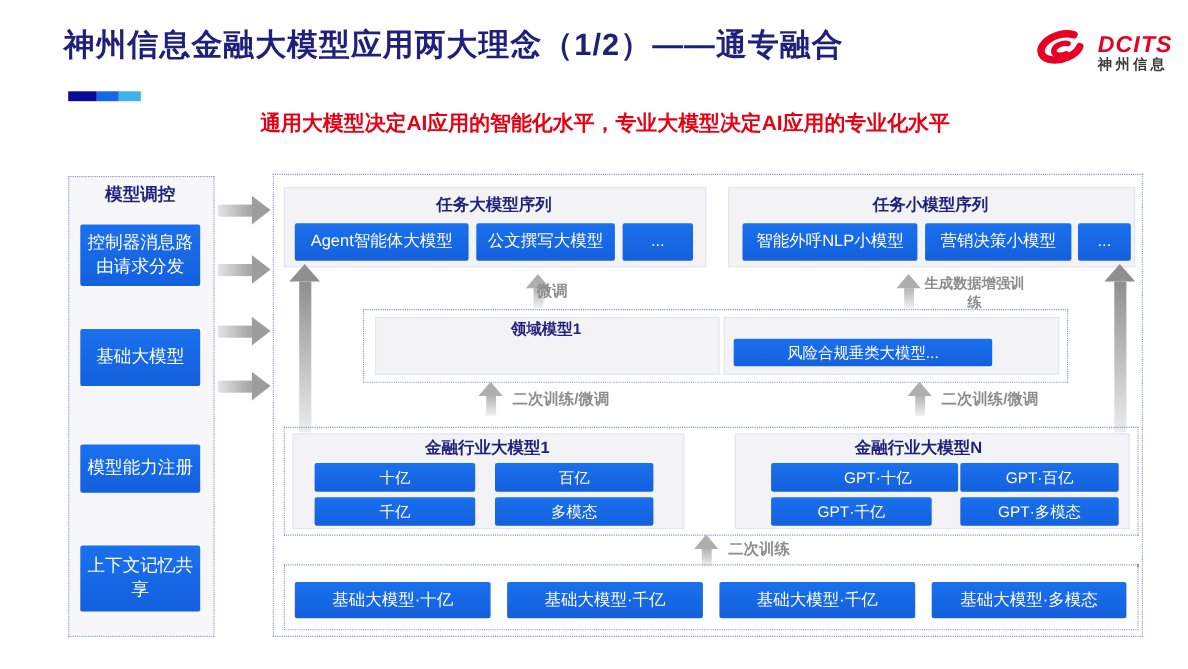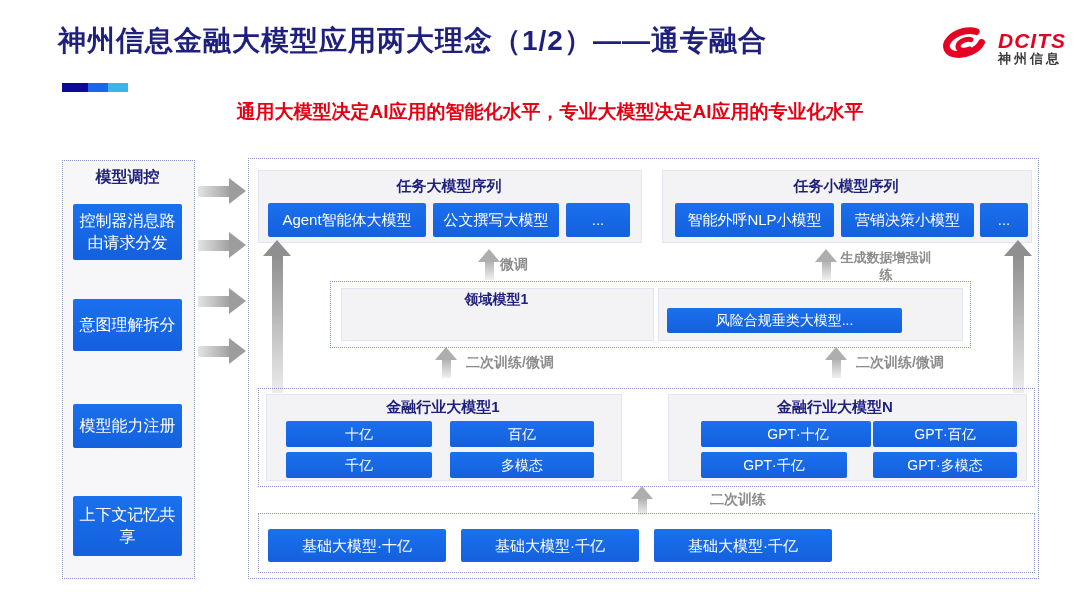--- a/index.html
+++ b/index.html
@@ -65,21 +65,21 @@
     </span>
     <span class="logo-text">
       <span class="logo-brand">DCITS</span>
       <span class="logo-cn">神州信息</span>
     </span>
   </div>
 
   <div class="sidebar-box"></div>
   <div class="sidebar-title">模型调控</div>
   <div class="schip" style="left:73px;top:204px;width:109px;height:56px;">控制器消息路由请求分发</div>
-  <div class="schip" style="left:73px;top:299px;width:109px;height:52px;">意图理解拆分</div>
+  <div class="schip" style="left:73px;top:299px;width:109px;height:52px;">基础大模型</div>
   <div class="schip" style="left:73px;top:378px;width:109px;height:44px;margin-top:26px;">模型能力注册</div>
   <div class="schip" style="left:73px;top:496px;width:109px;height:60px;">上下文记忆共享</div>
 
   <div class="arr-right" style="left:198px;top:178px;">
       <span class="shaft"></span>
       <span class="head"></span>
     </div>
   <div class="arr-right" style="left:198px;top:232px;">
       <span class="shaft"></span>
       <span class="head"></span>
@@ -104,21 +104,21 @@
   <div class="panel" style="left:662px;top:170px;width:368px;height:71px;"></div>
   <div class="ghead" style="left:662px;top:177px;width:368px;">任务小模型序列</div>
   <div class="btn" style="left:675px;top:203px;width:159px;height:34px;">智能外呼NLP小模型</div>
   <div class="btn" style="left:841px;top:203px;width:133px;height:34px;">营销决策小模型</div>
   <div class="btn" style="left:980px;top:203px;width:48px;height:34px;">...</div>
 
   <div class="arr-up" style="left:478px;top:249px;width:22px;height:31px;">
       <span class="head"></span>
       <span class="shaft"></span>
     </div>
-  <div class="arrlabel" style="left:500px;top:256px;text-align:right;">微调</div>
+  <div class="arrlabel" style="left:488px;top:256px;text-align:right;">微调</div>
   <div class="arr-up" style="left:815px;top:249px;width:22px;height:31px;">
       <span class="head"></span>
       <span class="shaft"></span>
     </div>
   <div class="arrlabel" style="left:840px;top:250px;width:92px;font-size:13px;text-align:center;line-height:1.3;">生成数据增强训练</div>
 
   <div class="arr-up tall" style="left:263px;top:240px;width:28px;height:153px;">
       <span class="head"></span>
       <span class="shaft"></span>
     </div>
@@ -157,20 +157,21 @@
   <div class="ghead" style="left:668px;top:398px;width:334px;">金融行业大模型N</div>
   <div class="btn" style="left:701px;top:421px;width:146px;height:26px;font-size:14px;padding-left:24px;">GPT·十亿</div>
   <div class="btn" style="left:873px;top:421px;width:144px;height:26px;font-size:14px;">GPT·百亿</div>
   <div class="btn" style="left:701px;top:452px;width:146px;height:26px;font-size:14px;">GPT·千亿</div>
   <div class="btn" style="left:873px;top:452px;width:144px;height:26px;font-size:14px;">GPT·多模态</div>
 
   <div class="arr-up" style="left:630px;top:486px;width:24px;height:29px;">
       <span class="head"></span>
       <span class="shaft"></span>
     </div>
-  <div class="arrlabel" style="left:662px;top:491px;margin-left:48px;">二次训练</div>
+  <div class="arrlabel" style="left:662px;top:491px;">二次训练</div>
 
   <div class="dotted" style="left:258px;top:513px;width:775px;height:58px;"></div>
   <div class="btn" style="left:268px;top:529px;width:178px;height:33px;">基础大模型·十亿</div>
   <div class="btn" style="left:461px;top:529px;width:178px;height:33px;">基础大模型·千亿</div>
   <div class="btn" style="left:654px;top:529px;width:178px;height:33px;">基础大模型·千亿</div>
+  <div class="btn" style="left:847px;top:529px;width:177px;height:33px;">基础大模型·多模态</div>
 
 </div>
 
 </body></html>

